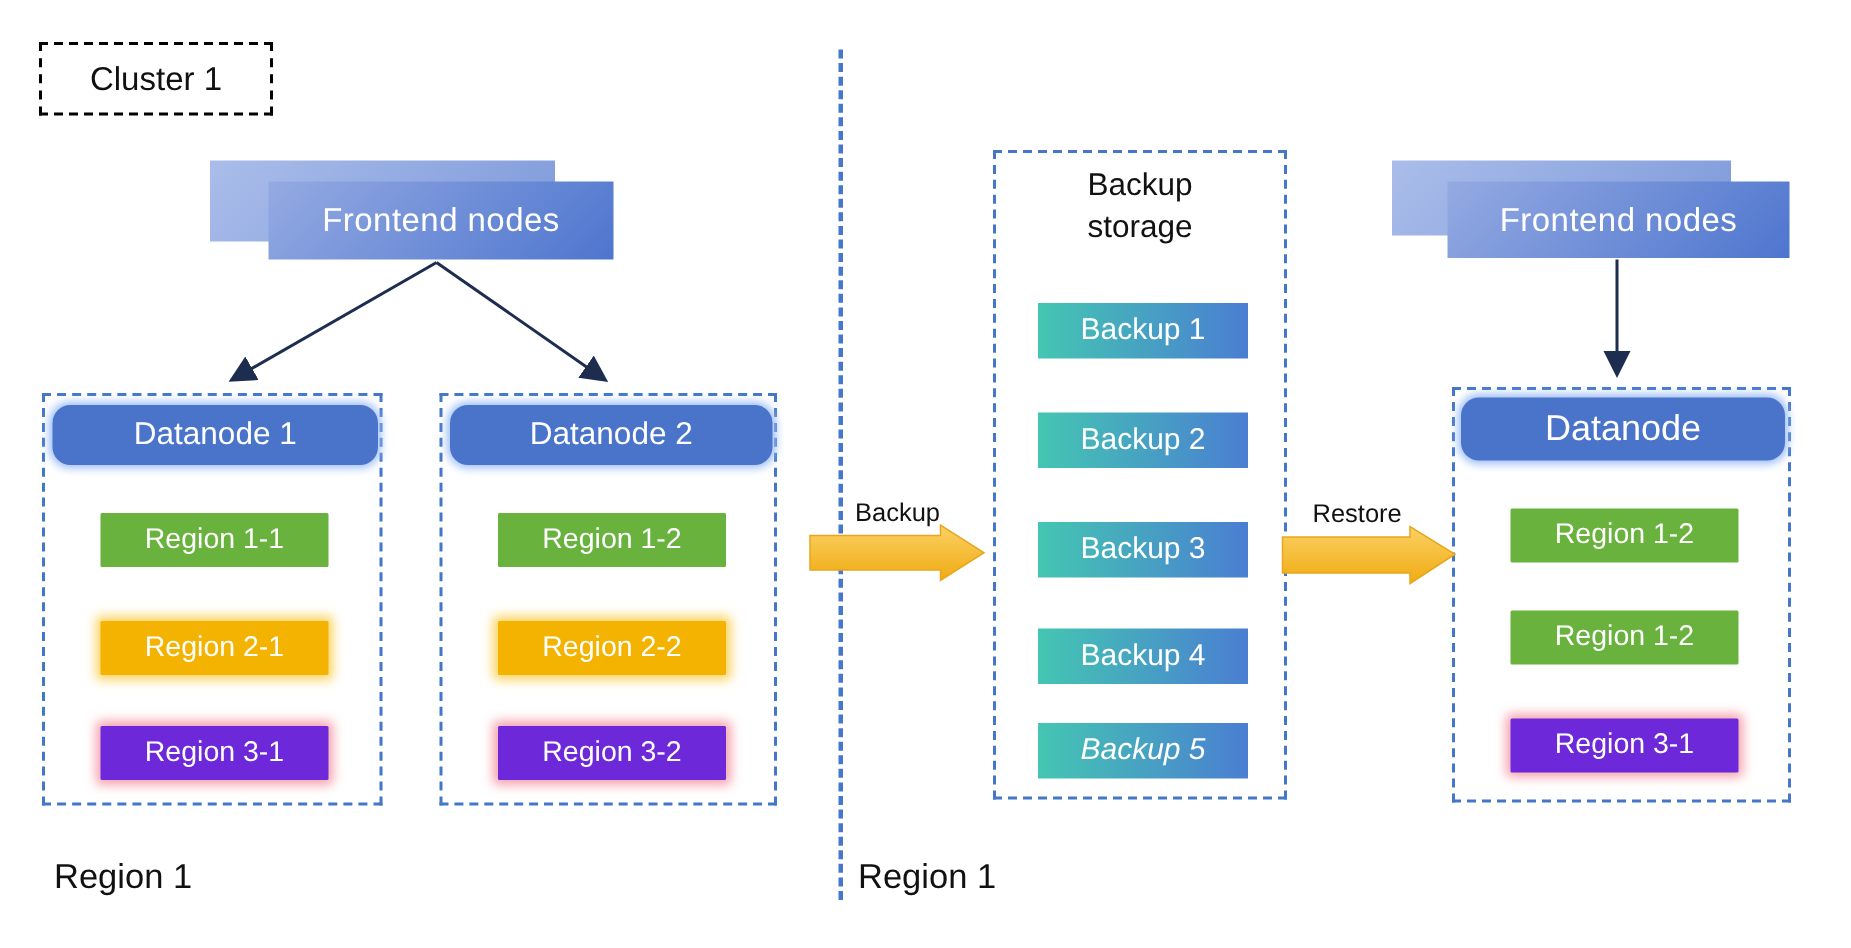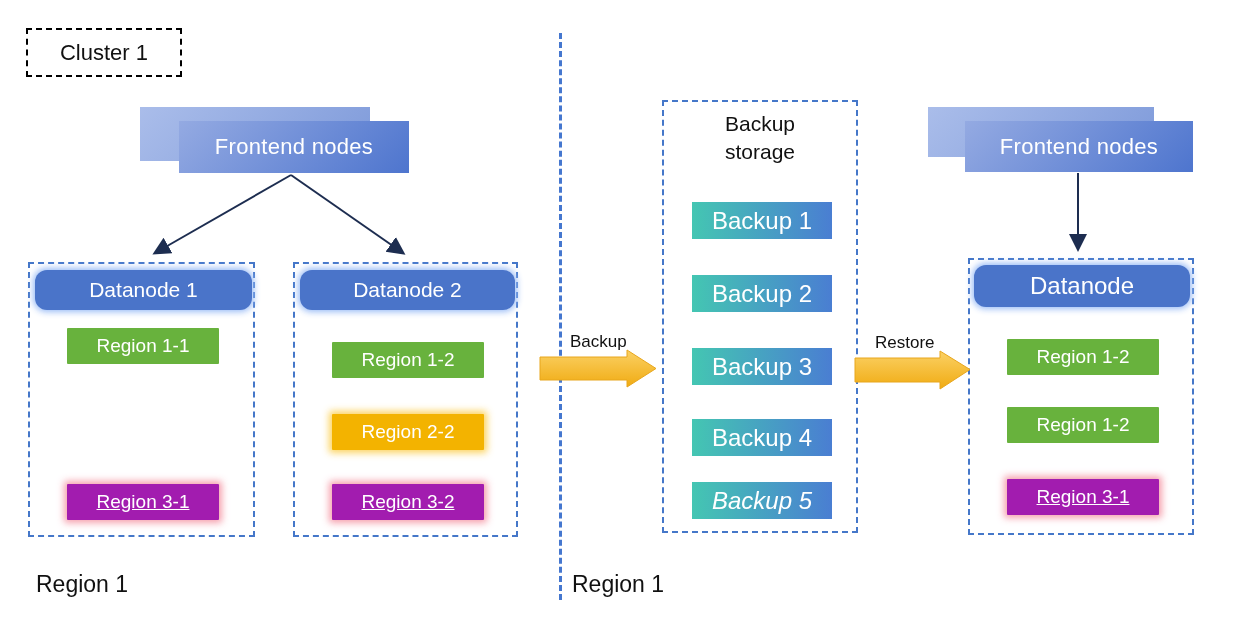--- a/index.html
+++ b/index.html
@@ -38,32 +38,32 @@
     box-shadow:0 0 6px 2px rgba(150,185,245,0.95);
   }
 
   .region {
     position:absolute; width:152px; height:36px; color:#ffffff;
     display:flex; align-items:center; justify-content:center;
     font-size:19px; border-radius:1px;
   }
   .region.green  { background:#68b23d; }
   .region.yellow { background:#f3b300; box-shadow:0 0 7px 3px rgba(252,205,70,0.85); }
-  .region.red    { background:#a21caf; box-shadow:0 0 7px 3px rgba(245,145,160,0.85);text-decoration:underline; }
+  .region.red    { background:#6d28d9; box-shadow:0 0 7px 3px rgba(245,145,160,0.85); }
 
   
   .bs-title {
     position:absolute; left:0; top:8px; width:100%; text-align:center;
     font-size:21px; color:#111; line-height:28px;
   }
   .backup-item {
     position:absolute; left:28px; width:140px; height:37px;
     background:linear-gradient(90deg,#44c6b2 0%,#4a7ed2 100%);
     color:#ffffff; display:flex; align-items:center; justify-content:center;
-    font-size:24px;
+    font-size:20px;
   }
 
   .flow-label { font-size:17px; color:#111; }
   .zone-label { font-size:23px; color:#111; }
 
   
   .separator {
     border-left:3px dashed #4577cf; width:0;
   }
 
@@ -82,21 +82,22 @@
 
   <div class="abs fe-back" style="left:140px; top:107px; width:230px; height:54px;"></div>
   <div class="abs fe-front" style="left:179px; top:121px; width:230px; height:52px;">
     <span>Frontend nodes</span>
   </div>
 
   <div class="abs node-container" style="left:28px; top:262px; width:227px; height:275px;">
     <div class="node-header" style="left:5px; top:6px; width:217px; height:40px;">
       <span>Datanode 1</span>
     </div>
-    <div class="region green" style="left:37px; top:64px;">Region 1-1</div>
+    <div class="region green" style="left:37px; top:78px;">Region 1-1</div>
+    <div class="region yellow" style="left:37px; top:150px;">Region 2-1</div>
     <div class="region red" style="left:37px; top:220px;">Region 3-1</div>
   </div>
 
   <div class="abs node-container" style="left:293px; top:262px; width:225px; height:275px;">
     <div class="node-header" style="left:5px; top:6px; width:215px; height:40px;">
       <span>Datanode 2</span>
     </div>
     <div class="region green" style="left:37px; top:78px;">Region 1-2</div>
     <div class="region yellow" style="left:37px; top:150px;">Region 2-2</div>
     <div class="region red" style="left:37px; top:220px;">Region 3-2</div>

